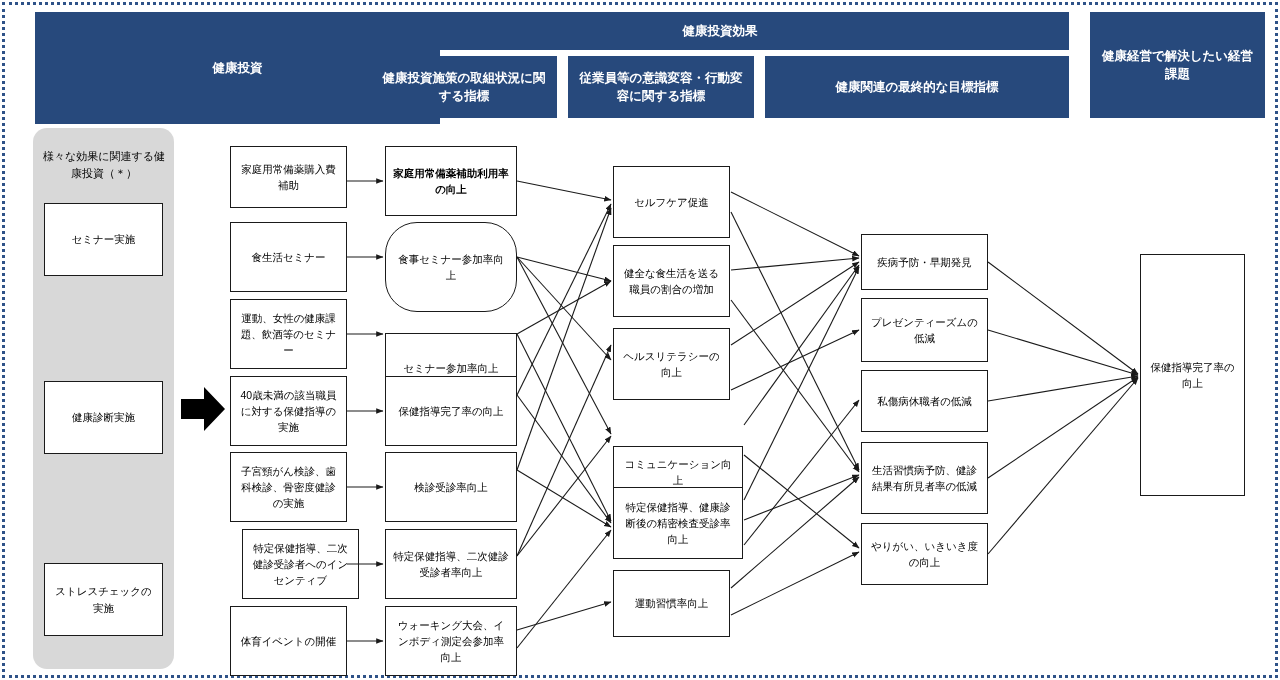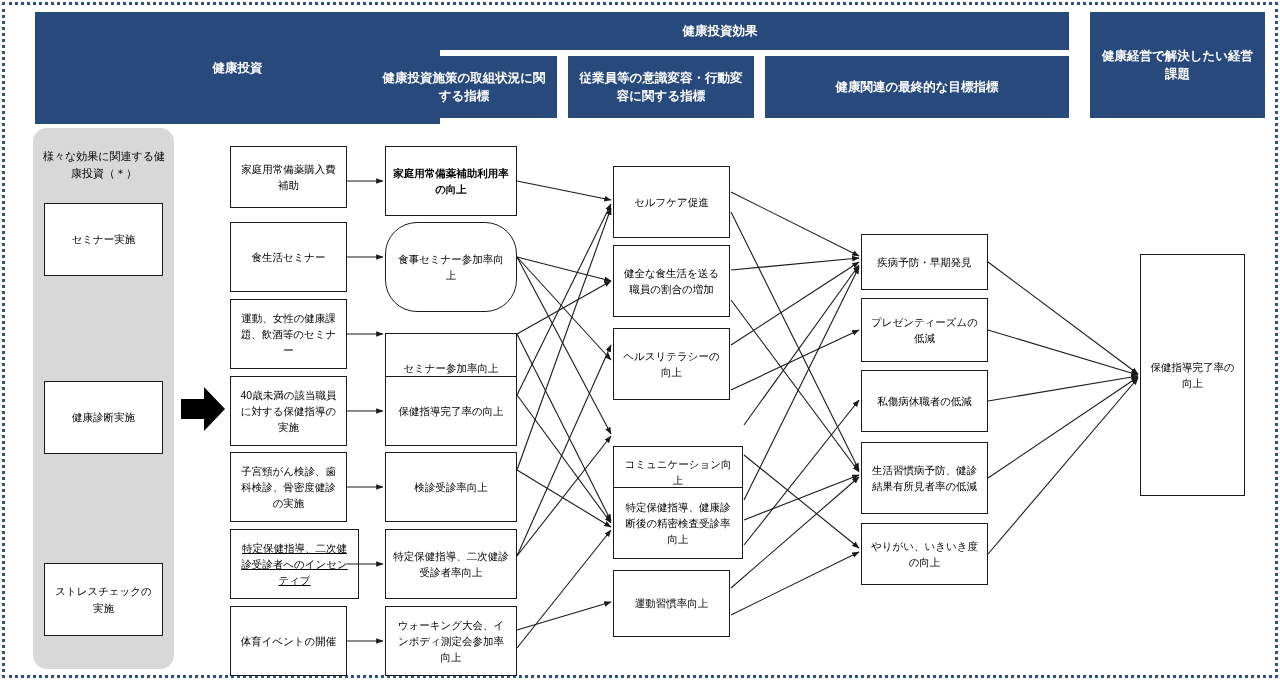--- a/index.html
+++ b/index.html
@@ -115,21 +115,21 @@
 
   <svg id="big-arrow" viewBox="0 0 44 46">
     <polygon points="0,13 23,13 23,1 44,23 23,45 23,33 0,33" fill="#000000"></polygon>
   </svg>
 
   <div class="node" style="left:230px; top:146px; width:117px; height:62px;">家庭用常備薬購入費補助</div>
   <div class="node" style="left:230px; top:222px; width:117px; height:70px;">食生活セミナー</div>
   <div class="node" style="left:230px; top:299px; width:117px; height:70px;">運動、女性の健康課題、飲酒等のセミナー</div>
   <div class="node" style="left:230px; top:376px; width:117px; height:70px;">40歳未満の該当職員に対する保健指導の実施</div>
   <div class="node" style="left:230px; top:452px; width:117px; height:70px;">子宮頸がん検診、歯科検診、骨密度健診の実施</div>
-  <div class="node" style="left:230px; top:529px; width:129px; height:70px;text-decoration:underline;">特定保健指導、二次健診受診者へのインセンティブ</div>
+  <div class="node" style="left:242px; top:529px; width:117px; height:70px;">特定保健指導、二次健診受診者へのインセンティブ</div>
   <div class="node" style="left:230px; top:606px; width:117px; height:70px;">体育イベントの開催</div>
 
   <div class="node" style="left:385px; top:146px; width:132px; height:70px;font-weight:bold;">家庭用常備薬補助利用率の向上</div>
   <div class="node" style="left:385px; top:222px; width:132px; height:90px;border-radius:32px;">食事セミナー参加率向上</div>
   <div class="node" style="left:385px; top:299px; width:132px; height:70px;margin-top:34px;">セミナー参加率向上</div>
   <div class="node" style="left:385px; top:376px; width:132px; height:70px;">保健指導完了率の向上</div>
   <div class="node" style="left:385px; top:452px; width:132px; height:70px;">検診受診率向上</div>
   <div class="node" style="left:385px; top:529px; width:132px; height:70px;">特定保健指導、二次健診受診者率向上</div>
   <div class="node" style="left:385px; top:606px; width:132px; height:70px;">ウォーキング大会、インボディ測定会参加率向上</div>
 

